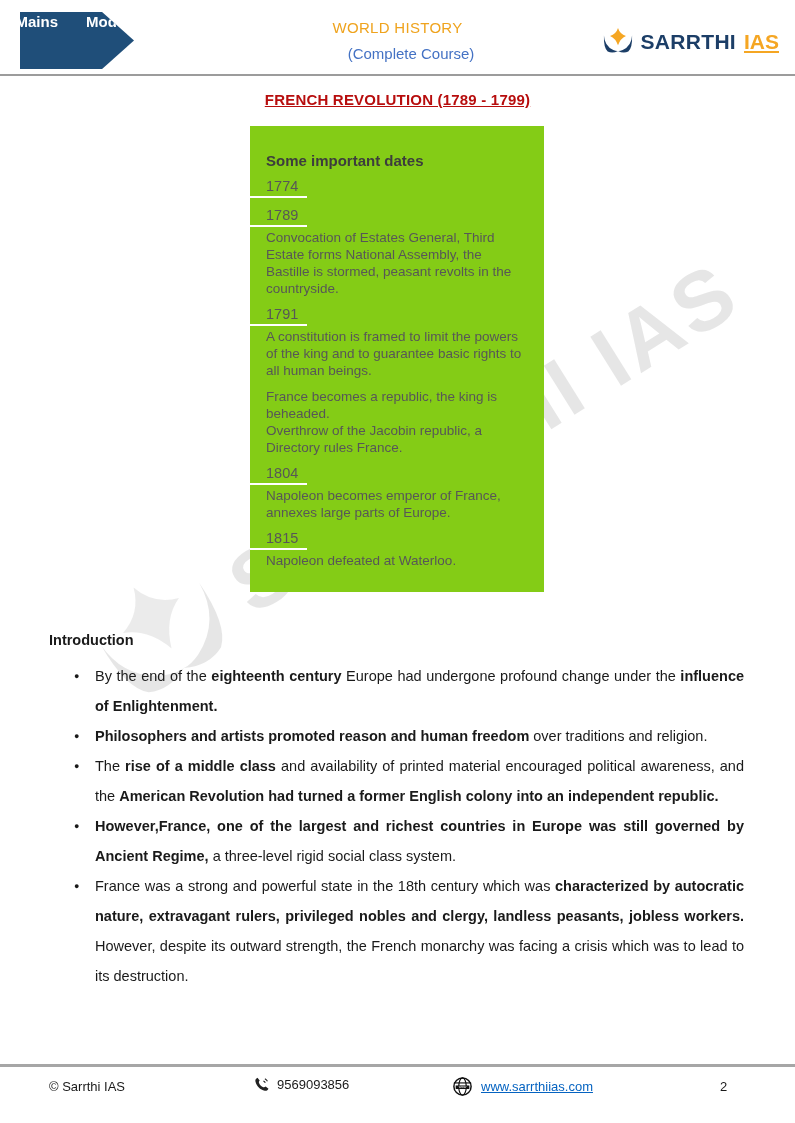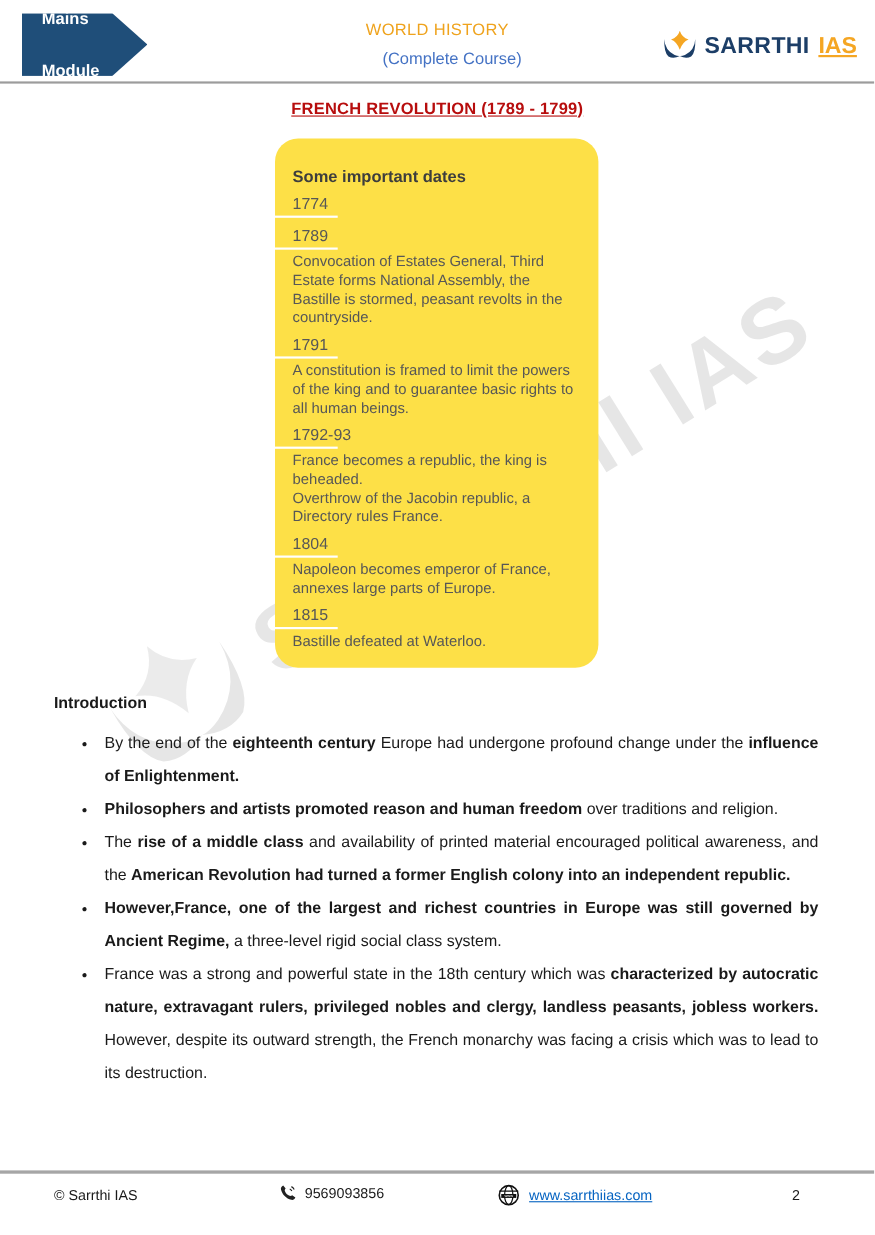--- a/index.html
+++ b/index.html
@@ -7,22 +7,22 @@
     position:relative; width:795px; height:1123px; margin:0 auto;
     background:#ffffff; overflow:hidden;
     font-family:"Liberation Sans", sans-serif; color:#1a1a1a;
   }
 
   
   .header { position:absolute; left:0; top:0; width:795px; height:74px; z-index:2; }
   .badge {
     position:absolute; left:20px; top:12px; width:114px; height:57px;
     background:#1f4e79; color:#ffffff; font-weight:bold; font-size:15px;
-    line-height:19px; display:flex; flex-direction:column; justify-content:center;
-    padding-left:18px; box-sizing:border-box;
+    line-height:19px; display:flex; flex-direction:row; justify-content:center;
+    padding-left:0; box-sizing:border-box;
     clip-path:polygon(0 0, 72% 0, 100% 50%, 72% 100%, 0 100%);
     gap:28px;
   }
   .header-center {
     position:absolute; left:0; right:0; top:19px; text-align:center;
     font-weight:normal; font-size:15px;
   }
   .course-title { color:#efa31d; letter-spacing:0.3px; }
   .course-subtitle { color:#4472c4; margin-top:9px;padding-left:27px; }
   .brand {
@@ -49,23 +49,23 @@
   }
   .wm-text {
     font-size:84px; font-weight:bold; color:rgba(100,100,100,0.16);
     letter-spacing:4px;
   }
   .wm-icon { opacity:0.14; }
 
   
   .timeline {
     position:absolute; left:250px; top:126px; width:294px; min-height:466px;
-    background:#fde047; z-index:3; box-sizing:border-box;
+    background:#84cc16; z-index:3; box-sizing:border-box;
     padding:26px 15px 16px 16px;
-    color:#575757; font-size:13.5px; line-height:17px;border-radius:21px;
+    color:#575757; font-size:13.5px; line-height:17px;
   }
   .tl-heading { font-weight:bold; font-size:15px; color:#3d3d3d; margin-bottom:8px; }
   .tl-entry { margin-top:9px; }
   .tl-year { font-size:14.5px; position:relative; padding-bottom:3px; margin-bottom:2px; }
   .tl-year::after {
     content:""; position:absolute; left:-16px; bottom:0; width:57px; height:2px;
     background:#ffffff;
   }
   .tl-text { white-space:pre-line; }
 
@@ -131,31 +131,30 @@
         </div>
         <div class="tl-entry">
           <div class="tl-year">1789</div>
           <div class="tl-text">Convocation of Estates General, Third Estate forms National Assembly, the Bastille is stormed, peasant revolts in the countryside.</div>
         </div>
         <div class="tl-entry">
           <div class="tl-year">1791</div>
           <div class="tl-text">A constitution is framed to limit the powers of the king and to guarantee basic rights to all human beings.</div>
         </div>
         <div class="tl-entry">
-          <div class="tl-year">1792-93</div>
           <div class="tl-text">France becomes a republic, the king is beheaded.
 Overthrow of the Jacobin republic, a Directory rules France.</div>
         </div>
         <div class="tl-entry">
           <div class="tl-year">1804</div>
           <div class="tl-text">Napoleon becomes emperor of France, annexes large parts of Europe.</div>
         </div>
         <div class="tl-entry">
           <div class="tl-year">1815</div>
-          <div class="tl-text">Bastille defeated at Waterloo.</div>
+          <div class="tl-text">Napoleon defeated at Waterloo.</div>
         </div>
       </div>
   </div>
 
   <div class="intro">
     <div class="intro-heading">Introduction</div>
     <div id="bullet-list">
         <div class="bullet-row">
           <span class="bullet-dot">●</span>
           <div class="bullet-text"><span>By the end of the </span><span class="b">eighteenth century</span><span> Europe had undergone profound change under the </span><span class="b">influence of Enlightenment.</span></div>

